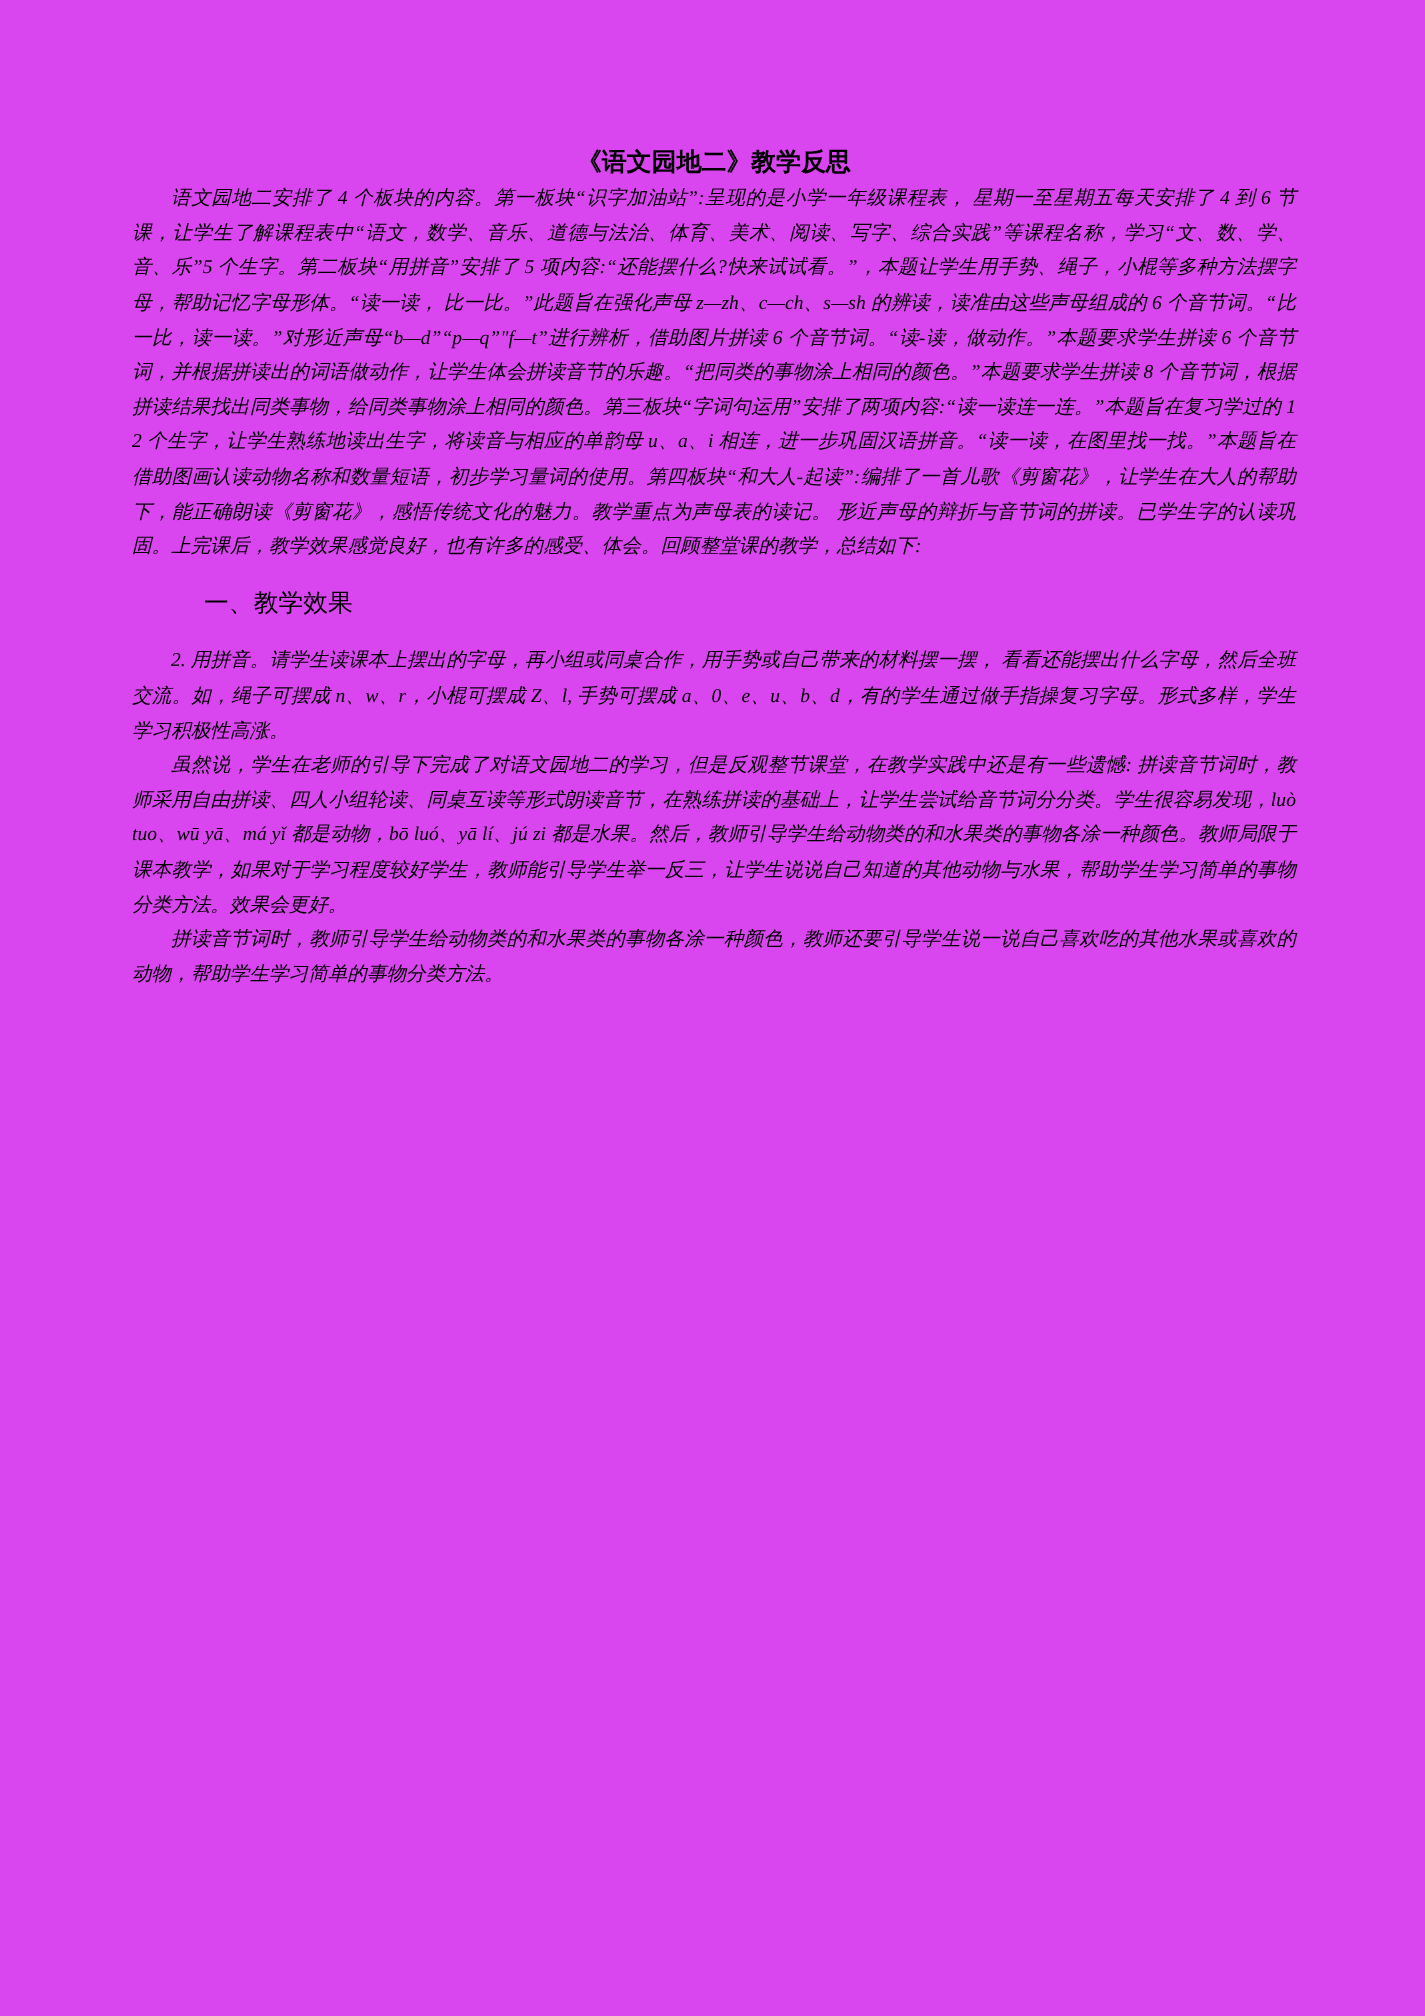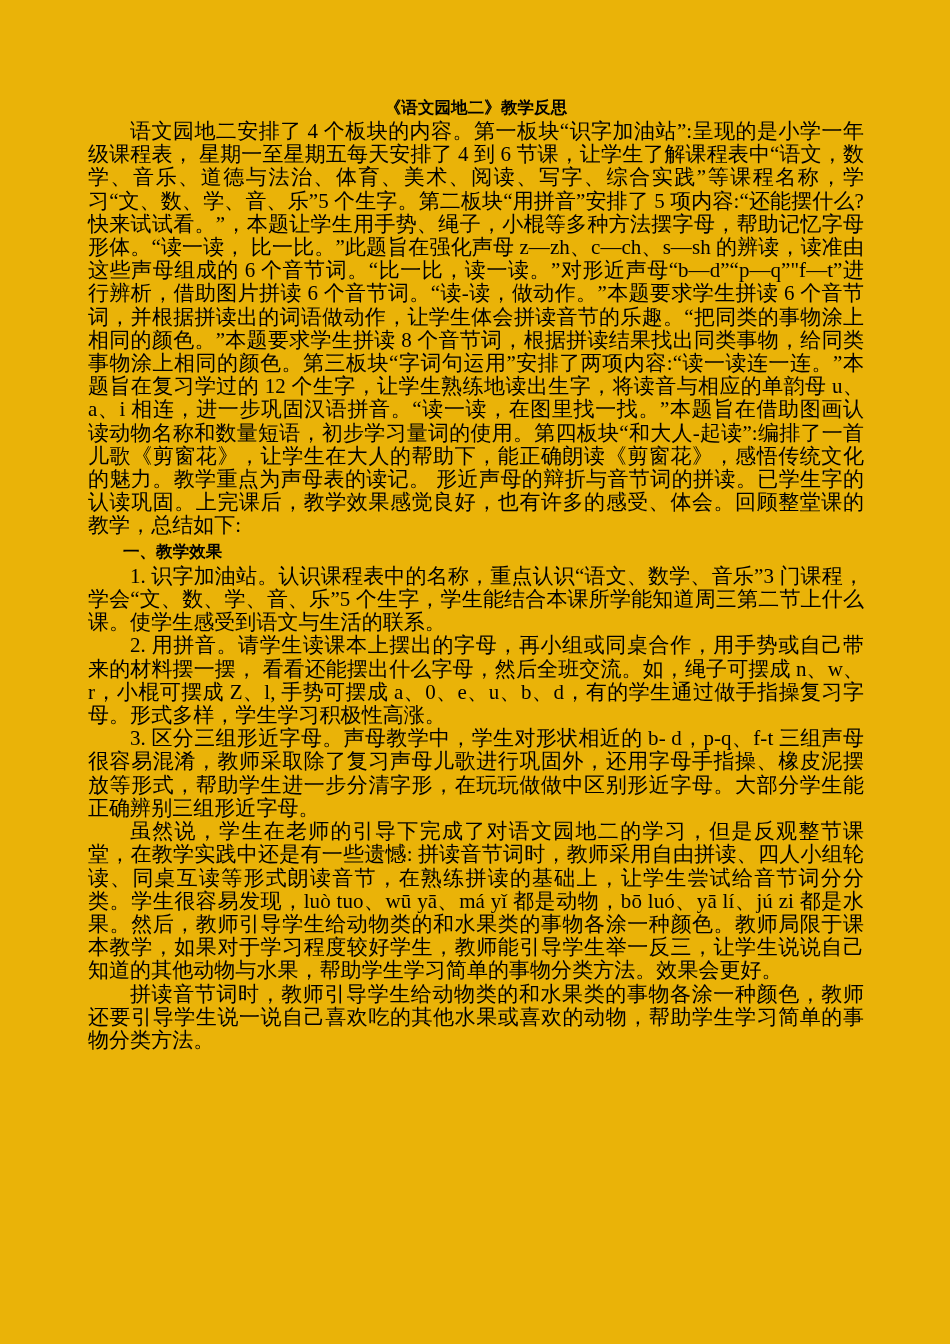--- a/index.html
+++ b/index.html
@@ -14,72 +14,70 @@
     color: #000000;
     -webkit-font-smoothing: antialiased;
   }
   .page {
     position: relative;
     width: 950px;
     height: 1344px;
     box-sizing: border-box;
     padding: 0;
     overflow: hidden;
-    background: #eab308;
+    background: #d946ef;
   }
   .content {
     position: absolute;
     left: 88px;
     top: 96px;
     width: 776px;
   }
   .doc-title {
     text-align: center;
     font-size: 16.5px;
     line-height: 23px;
     margin: 0 0 1px 0;
     letter-spacing: 0.1px;
   }
   p.para {
     margin: 0;
-    font-size: 21px;
+    font-size: 13px;
     line-height: 23.2px;
     text-align: justify;
     text-justify: inter-ideograph;
     text-indent: 2em;
     letter-spacing: 0.05px;
     word-break: break-all;
+    font-style: italic;
   }
   p.heading {
-    margin: 2px;
+    margin: 15px;
     font-size: 16.5px;
     line-height: 23.2px;
     text-indent: 2em;
     letter-spacing: 0.05px;
-    font-weight: bold;
   }
 </style>
 </head>
 <body>
 
 <div class="page">
   <div class="content">
 
     <h1 class="doc-title">《语文园地二》教学反思</h1>
 
     <p class="para">语文园地二安排了 4 个板块的内容。第一板块“识字加油站”:呈现的是小学一年级课程表， 星期一至星期五每天安排了 4 到 6 节课，让学生了解课程表中“语文，数学、音乐、道德与法治、体育、美术、阅读、写字、综合实践”等课程名称，学习“文、数、学、音、乐”5 个生字。第二板块“用拼音”安排了 5 项内容:“还能摆什么?快来试试看。”，本题让学生用手势、绳子，小棍等多种方法摆字母，帮助记忆字母形体。“读一读， 比一比。”此题旨在强化声母 z—zh、c—ch、s—sh 的辨读，读准由这些声母组成的 6 个音节词。“比一比，读一读。”对形近声母“b—d”“p—q”"f—t”进行辨析，借助图片拼读 6 个音节词。“读-读，做动作。”本题要求学生拼读 6 个音节词，并根据拼读出的词语做动作，让学生体会拼读音节的乐趣。“把同类的事物涂上相同的颜色。”本题要求学生拼读 8 个音节词，根据拼读结果找出同类事物，给同类事物涂上相同的颜色。第三板块“字词句运用”安排了两项内容:“读一读连一连。”本题旨在复习学过的 12 个生字，让学生熟练地读出生字，将读音与相应的单韵母 u、a、i 相连，进一步巩固汉语拼音。“读一读，在图里找一找。”本题旨在借助图画认读动物名称和数量短语，初步学习量词的使用。第四板块“和大人-起读”:编排了一首儿歌《剪窗花》，让学生在大人的帮助下，能正确朗读《剪窗花》，感悟传统文化的魅力。教学重点为声母表的读记。 形近声母的辩折与音节词的拼读。已学生字的认读巩固。上完课后，教学效果感觉良好，也有许多的感受、体会。回顾整堂课的教学，总结如下:</p>
 
     <p class="heading">一、教学效果</p>
 
 
-    <p class="para">1. 识字加油站。认识课程表中的名称，重点认识“语文、数学、音乐”3 门课程，学会“文、数、学、音、乐”5 个生字，学生能结合本课所学能知道周三第二节上什么课。使学生感受到语文与生活的联系。</p>
 
     <p class="para">2. 用拼音。请学生读课本上摆出的字母，再小组或同桌合作，用手势或自己带来的材料摆一摆， 看看还能摆出什么字母，然后全班交流。如，绳子可摆成 n、w、r，小棍可摆成 Z、l, 手势可摆成 a、0、e、u、b、d，有的学生通过做手指操复习字母。形式多样，学生学习积极性高涨。</p>
 
-    <p class="para">3. 区分三组形近字母。声母教学中，学生对形状相近的 b- d，p-q、f-t 三组声母很容易混淆，教师采取除了复习声母儿歌进行巩固外，还用字母手指操、橡皮泥摆放等形式，帮助学生进一步分清字形，在玩玩做做中区别形近字母。大部分学生能正确辨别三组形近字母。</p>
 
 
     <p class="para">虽然说，学生在老师的引导下完成了对语文园地二的学习，但是反观整节课堂，在教学实践中还是有一些遗憾: 拼读音节词时，教师采用自由拼读、四人小组轮读、同桌互读等形式朗读音节，在熟练拼读的基础上，让学生尝试给音节词分分类。学生很容易发现，luò tuo、wū yā、má yǐ 都是动物，bō luó、yā lí、jú zi 都是水果。然后，教师引导学生给动物类的和水果类的事物各涂一种颜色。教师局限于课本教学，如果对于学习程度较好学生，教师能引导学生举一反三，让学生说说自己知道的其他动物与水果，帮助学生学习简单的事物分类方法。效果会更好。</p>
 
 
     <p class="para">拼读音节词时，教师引导学生给动物类的和水果类的事物各涂一种颜色，教师还要引导学生说一说自己喜欢吃的其他水果或喜欢的动物，帮助学生学习简单的事物分类方法。</p>
 
   </div>
 </div>
 

